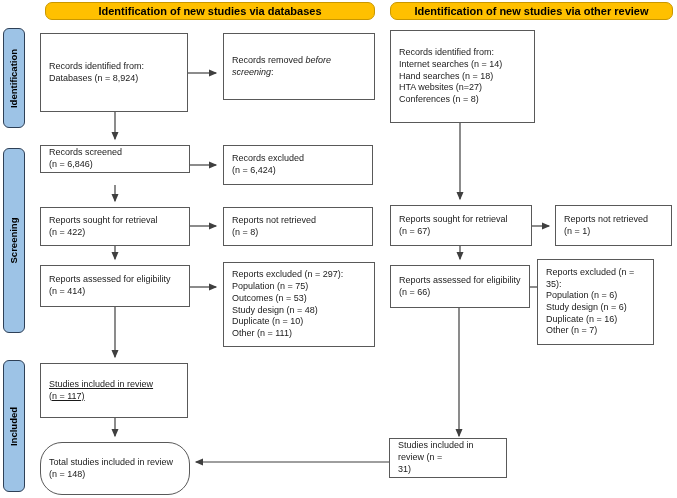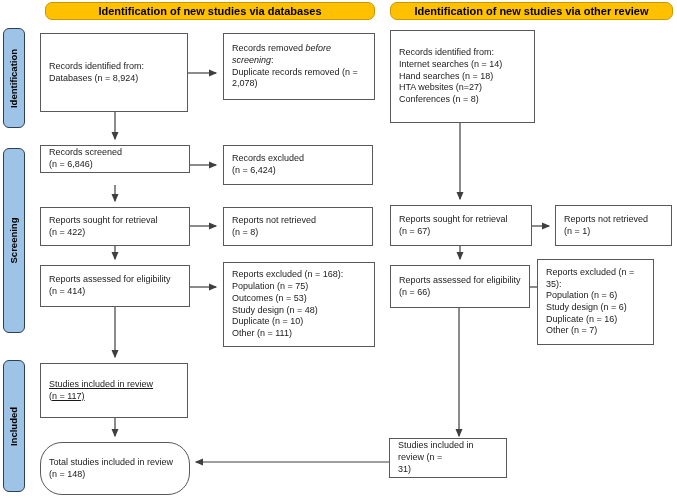--- a/index.html
+++ b/index.html
@@ -83,39 +83,38 @@
     <path class="line" d="M530,287 H549" marker-end="url(#arrowhead)"></path>
     <path class="line" d="M459,308 V436" marker-end="url(#arrowhead)"></path>
     <path class="line" d="M389,462 H196" marker-end="url(#arrowhead)"></path>
   </svg>
 
   <div class="box" style="left:40px;top:33px;width:148px;height:79px;">Records identified from:
 Databases (n = 8,924)</div>
 
   <div class="box" style="left:223px;top:33px;width:152px;height:67px;">
     <div><span>Records removed </span><i>before screening</i><span>:</span></div>
-    <div>Duplicate records removed  (n = 2,078)</div>
   </div>
 
   <div class="box" style="left:40px;top:145px;width:150px;height:28px;">Records screened
 (n = 6,846)</div>
 
   <div class="box" style="left:223px;top:145px;width:150px;height:40px;">Records excluded
 (n = 6,424)</div>
 
   <div class="box" style="left:40px;top:207px;width:150px;height:39px;">Reports sought for retrieval
 (n = 422)</div>
 
   <div class="box" style="left:223px;top:207px;width:150px;height:39px;">Reports not retrieved
 (n = 8)</div>
 
   <div class="box" style="left:40px;top:265px;width:150px;height:42px;">Reports assessed for eligibility
 (n = 414)</div>
 
-  <div class="box" style="left:223px;top:262px;width:152px;height:85px;">Reports excluded (n = 168):
+  <div class="box" style="left:223px;top:262px;width:152px;height:85px;">Reports excluded (n = 297):
 Population (n = 75)
 Outcomes (n = 53)
 Study design (n = 48)
 Duplicate (n = 10)
 Other (n = 111)</div>
 
   <div class="box" style="left:40px;top:363px;width:148px;height:55px;text-decoration:underline;">Studies included in review
 (n = 117)</div>
 
   <div class="box" style="left:40px;top:442px;width:150px;height:53px;border-radius:22px;">Total studies included in review

